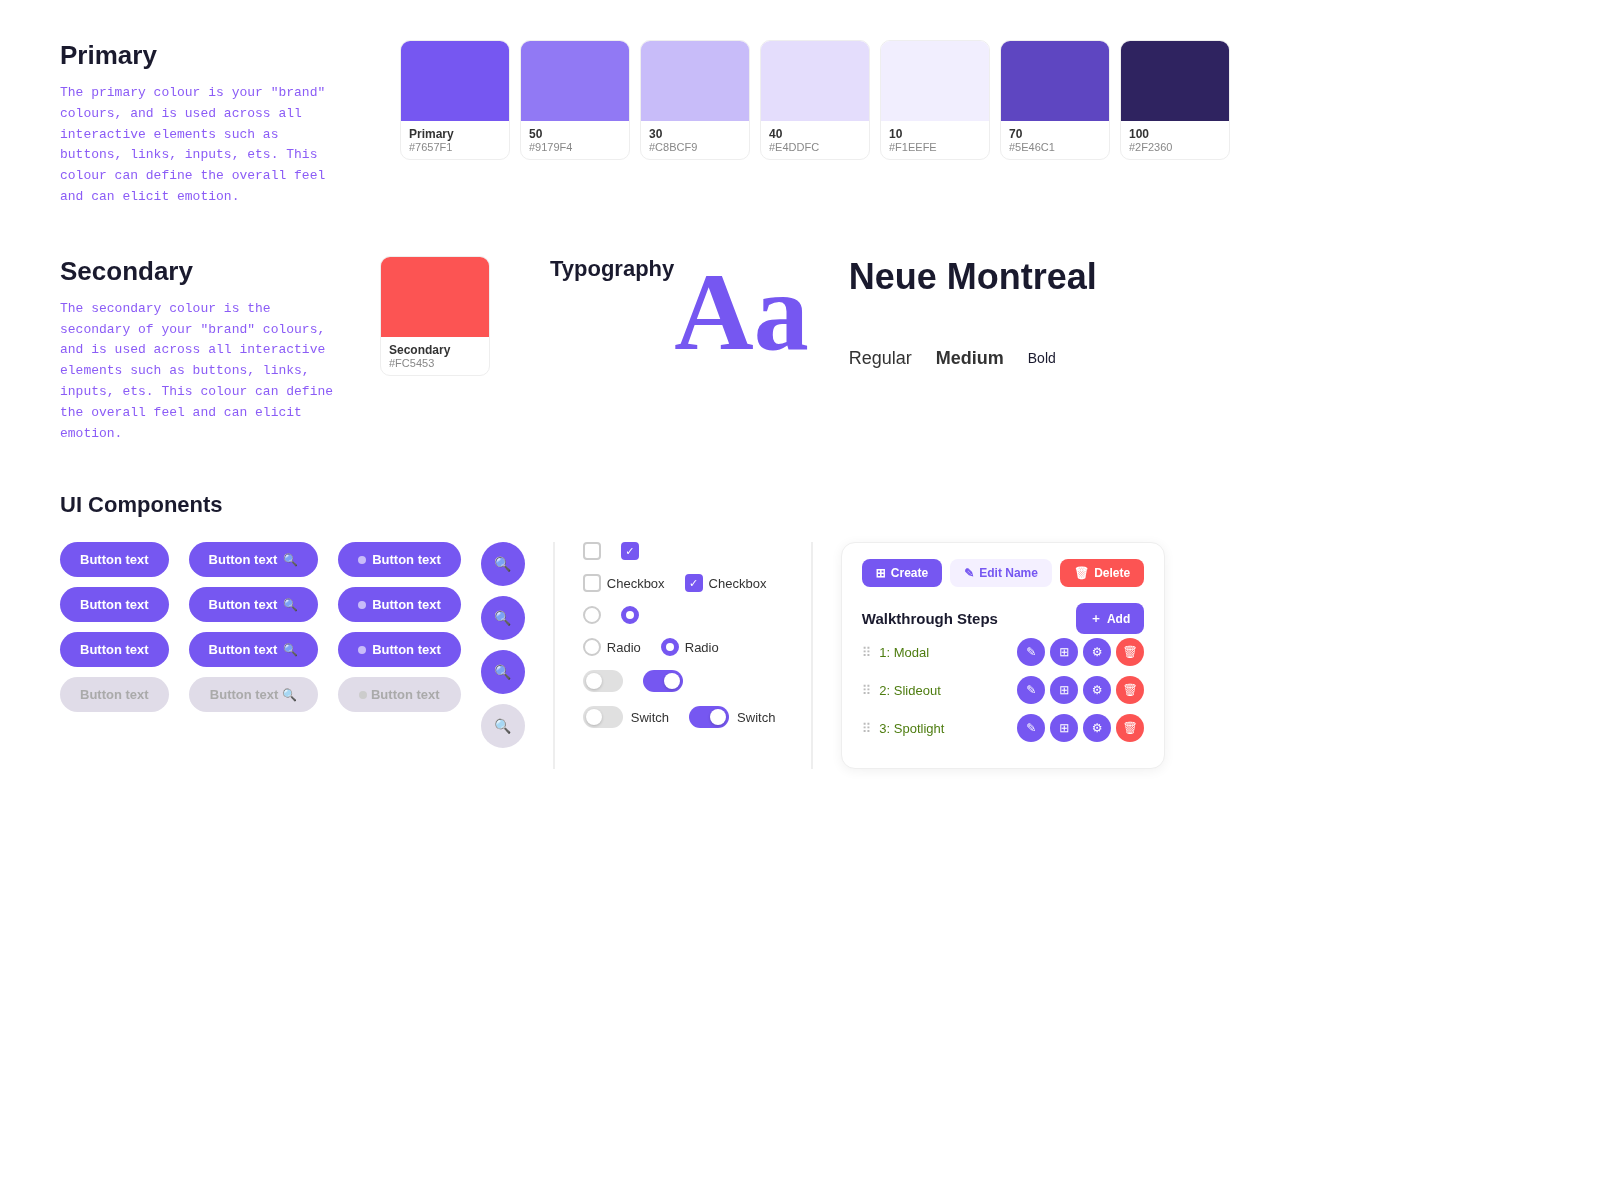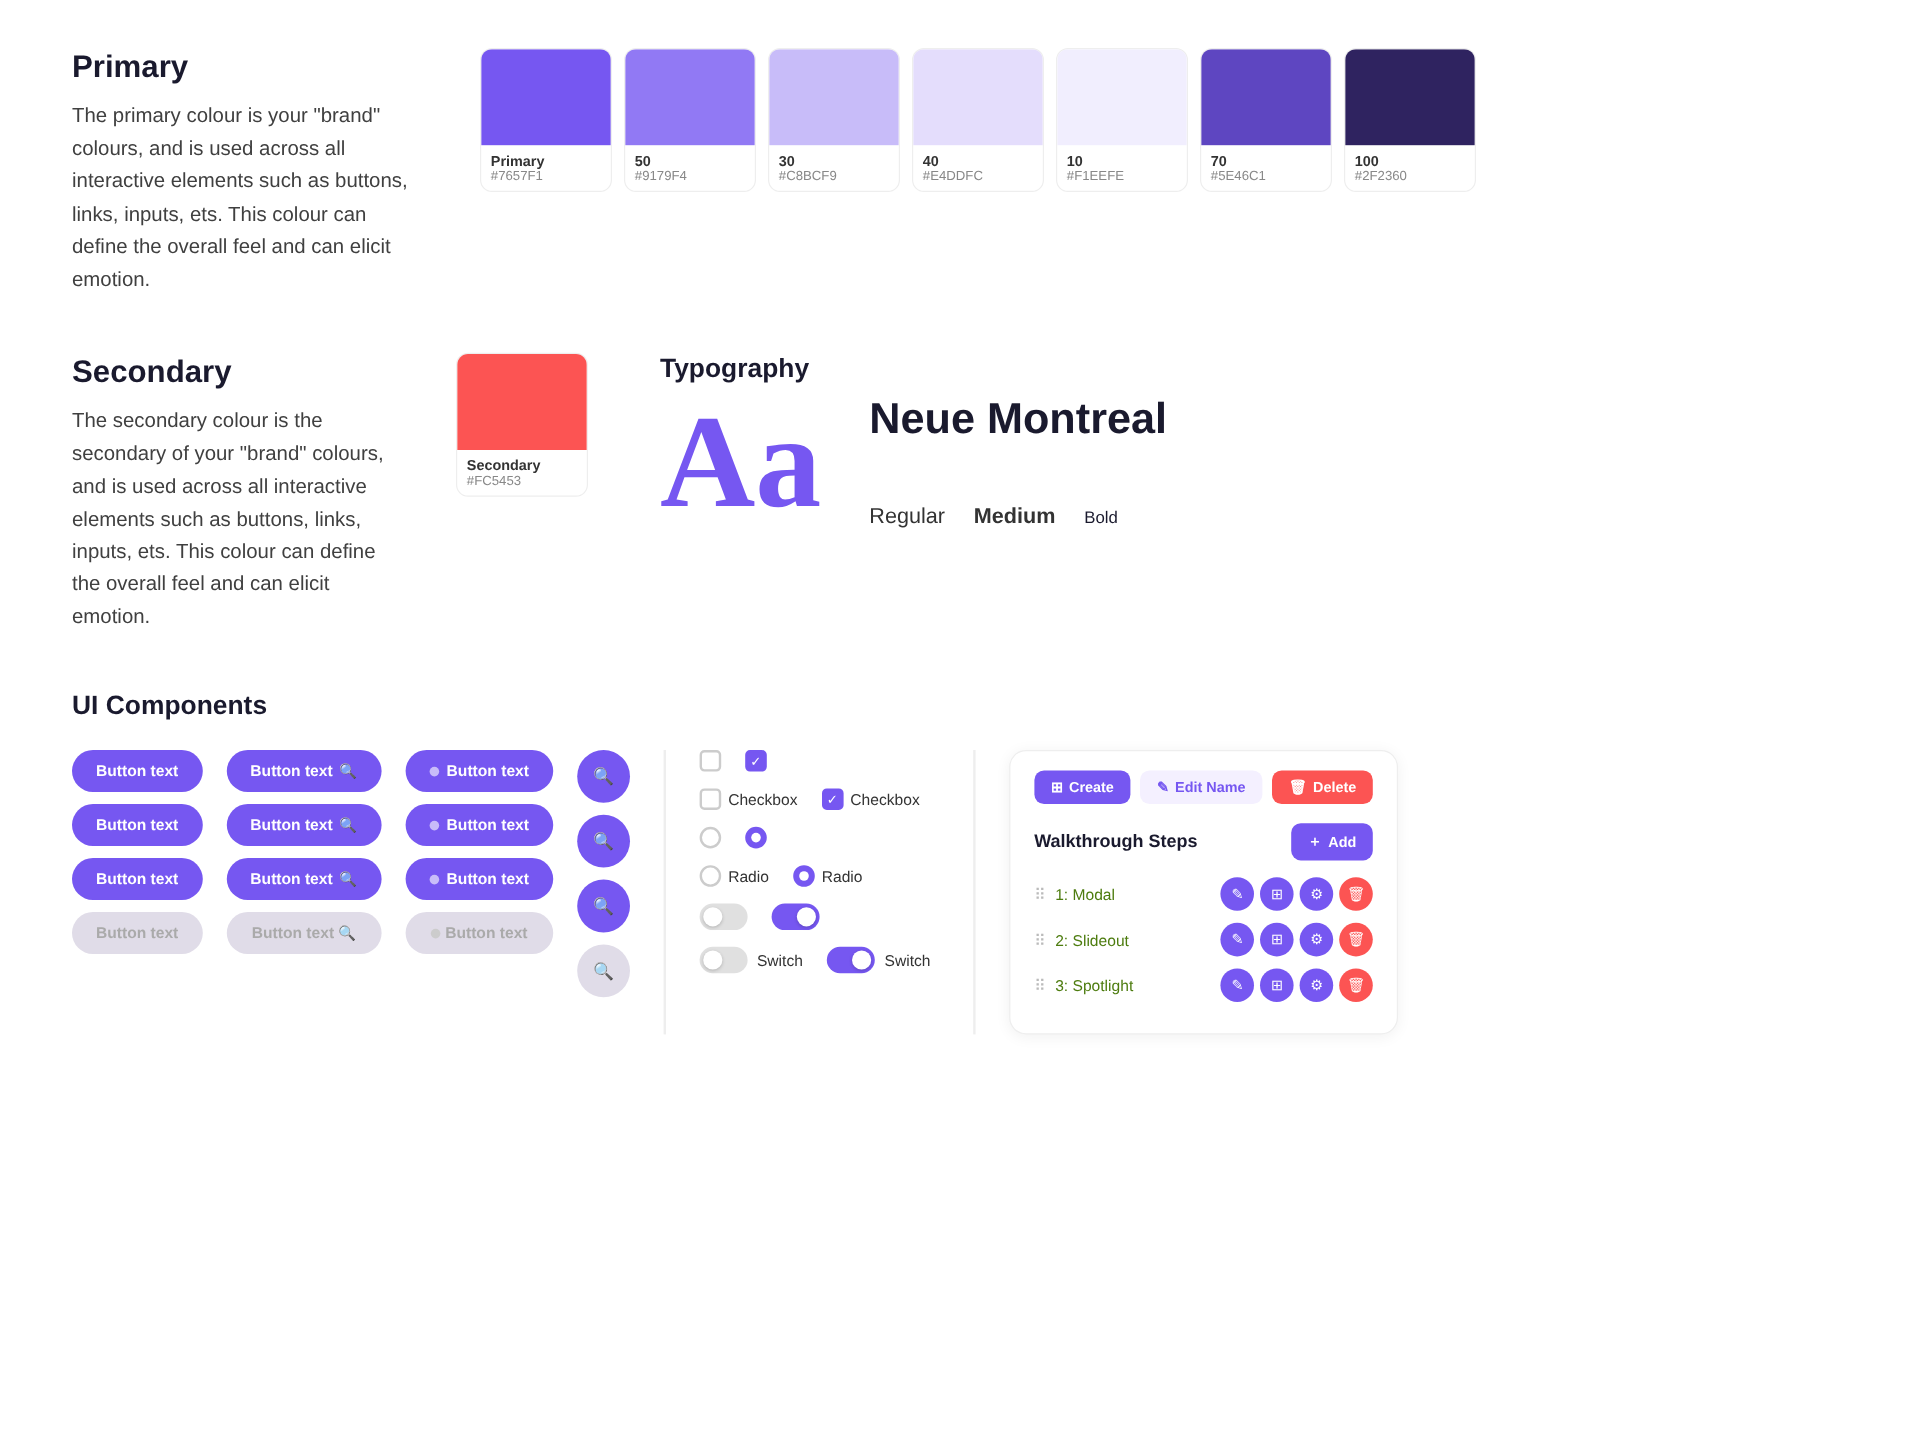--- a/index.html
+++ b/index.html
@@ -7,21 +7,21 @@
       font-family: 'Helvetica Neue', Arial, sans-serif;
       background: #ffffff;
       color: #1a1a2e;
       padding: 40px 60px;
       min-height: 1200px;
     }
 
     
     .section { margin-bottom: 48px; }
     .section-title { font-size: 26px; font-weight: 800; margin-bottom: 12px; }
-    .section-desc { font-size: 17px; color: #404040; line-height: 1.6; max-width: 280px; }
+    .section-desc { font-size: 13px; color: #8b5cf6; line-height: 1.6; max-width: 280px; font-family: Liberation Mono, monospace; }
 
     .primary-section {
       display: flex;
       align-items: flex-start;
       gap: 60px;
     }
     .primary-left { min-width: 280px; }
     .color-swatches {
       display: flex;
       gap: 10px;
@@ -60,21 +60,21 @@
     }
     .secondary-left {
       min-width: 280px;
     }
     .secondary-swatch {
       margin-top: 0;
     }
     .typography-section {
       flex: 1;
       display: flex;
-      flex-direction: column;
+      flex-direction: row;
     }
     .typography-title {
       font-size: 22px;
       font-weight: 800;
       margin-bottom: 8px;
     }
     .typography-display {
       display: flex;
       align-items: center;
       gap: 40px;
@@ -285,21 +285,21 @@
       align-items: center;
       gap: 5px;
     }
     .wt-btn-create { background: #7657F1; color: #fff; }
     .wt-btn-edit { background: #f4f0ff; color: #7657F1; }
     .wt-btn-delete { background: #FC5453; color: #fff; }
     .walkthrough-header {
       display: flex;
       align-items: center;
       justify-content: space-between;
-      margin-bottom: 14px;
+      margin-bottom: 4px;
     }
     .walkthrough-title {
       font-size: 15px;
       font-weight: 700;
     }
     .wt-add-btn {
       background: #7657F1;
       color: #fff;
       border: none;
       border-radius: 8px;

